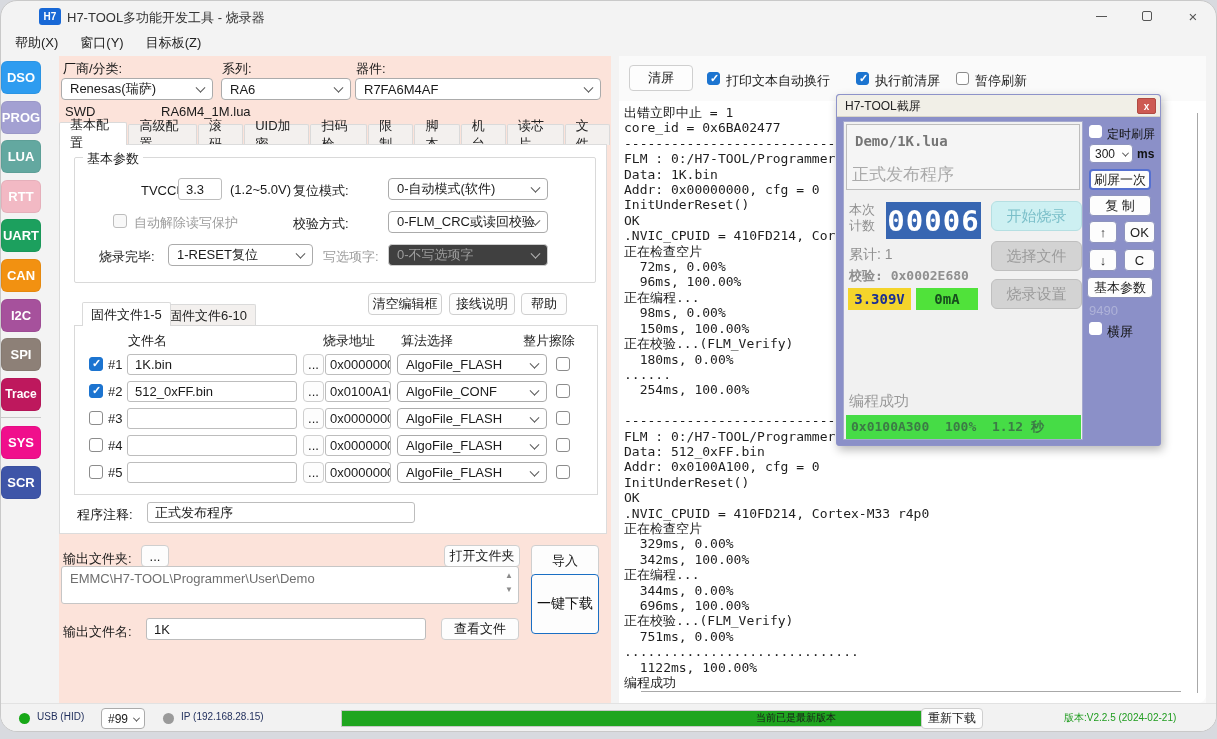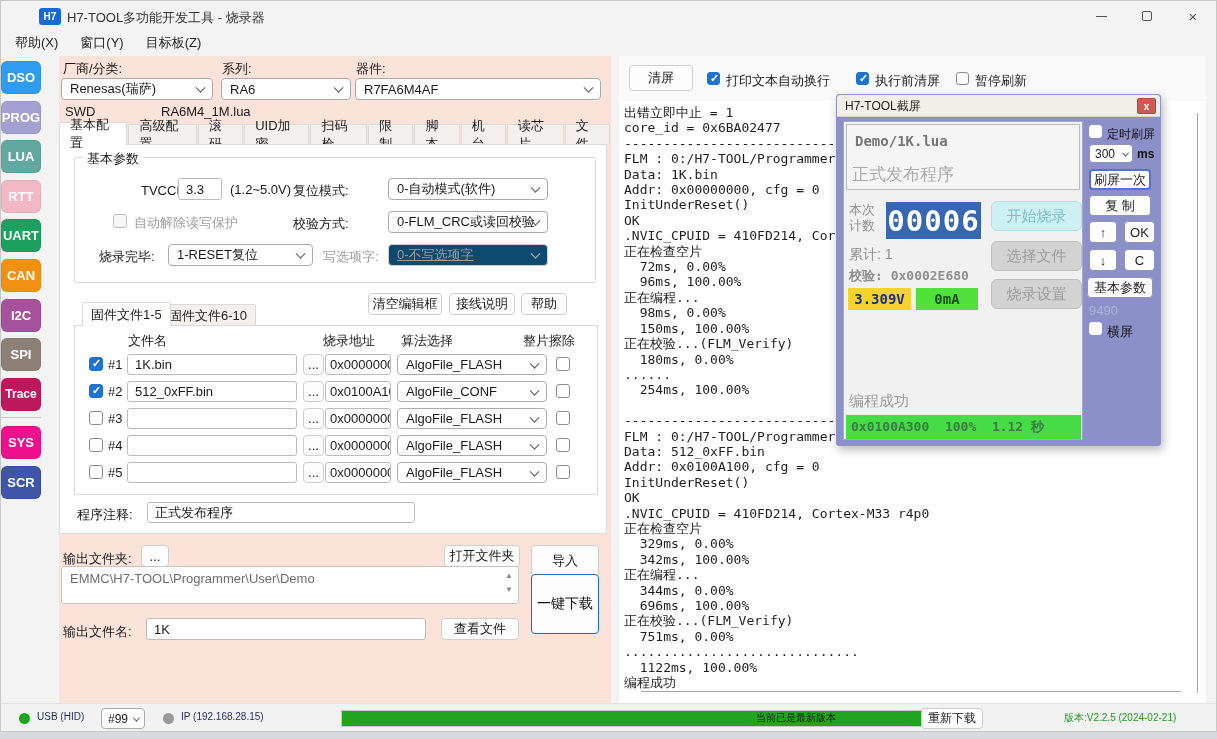--- a/index.html
+++ b/index.html
@@ -5,21 +5,21 @@
   * { box-sizing: border-box; margin: 0; padding: 0; }
   html,body { width:1217px; height:739px; }
   body {
     background:#d8dadf;
     font-family:"Liberation Sans", sans-serif;
     overflow:hidden;
     position:relative;
   }
   .app {
     position:absolute; left:0; top:0; width:1217px; height:732px;
-    background:#f3f3f3; border-radius:0; border:1px solid #c9c9c9;
+    background:#f3f3f3; border-radius:17px; border:1px solid #c9c9c9;
     overflow:hidden;
   }
 
   
   .titlebar { position:absolute; left:0; top:0; width:100%; height:30px; }
   .logo {
     position:absolute; left:38px; top:7px; width:22px; height:17px;
     background:#1868d6; color:#fff; font-weight:bold; font-size:10px;
     border-radius:3px; display:flex; align-items:center; justify-content:center;
   }
@@ -43,21 +43,21 @@
 
   
   .sel {
     position:absolute; background:#fff; border:1px solid #ababab; border-radius:4px;
     font-size:13px; color:#1a1a1a; display:flex; align-items:center;
     padding:0 20px 0 8px; height:22px; white-space:nowrap; overflow:hidden;
   }
   .chev { position:absolute; right:8px; top:50%; width:7px; height:7px;
     border-right:1.4px solid #5a5a5a; border-bottom:1.4px solid #5a5a5a;
     transform:translateY(-68%) rotate(45deg); }
-  .sel.disabled { color:#9c9c9c; background:#0c4a6e; border-color:#cfcfcf;text-decoration:underline; }
+  .sel.disabled { color:#9c9c9c; background:#404040; border-color:#cfcfcf; }
   .sel.disabled .chev { border-color:#b5b5b5; }
   .inp {
     position:absolute; background:#fff; border:1px solid #bdbdbd; border-radius:3px;
     font-size:13px; color:#1a1a1a; display:flex; align-items:center; padding:0 7px;
     height:22px; white-space:nowrap; overflow:hidden;
   }
   .btn {
     position:absolute; background:#fdfdfd; border:1px solid #cfcfcf; border-radius:4px;
     font-size:13px; color:#1a1a1a; display:flex; align-items:center; justify-content:center;
     white-space:nowrap;

